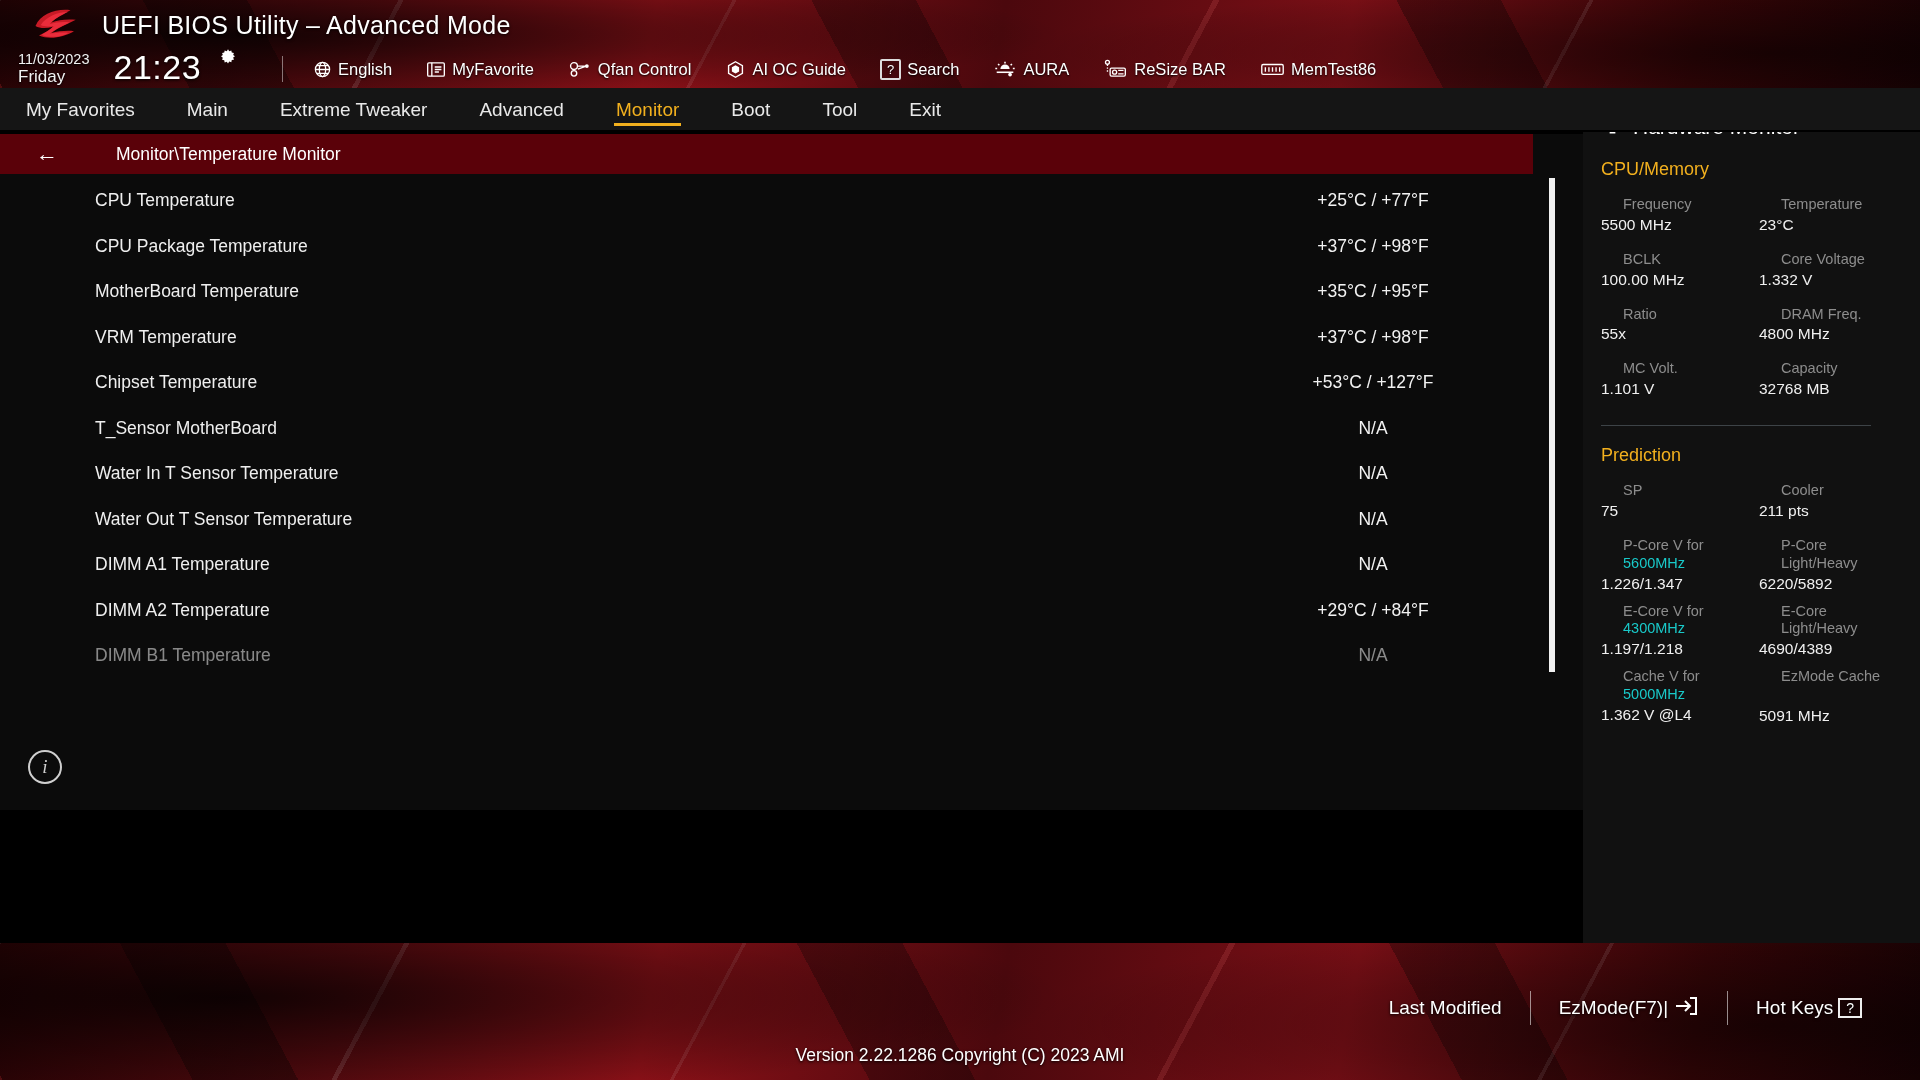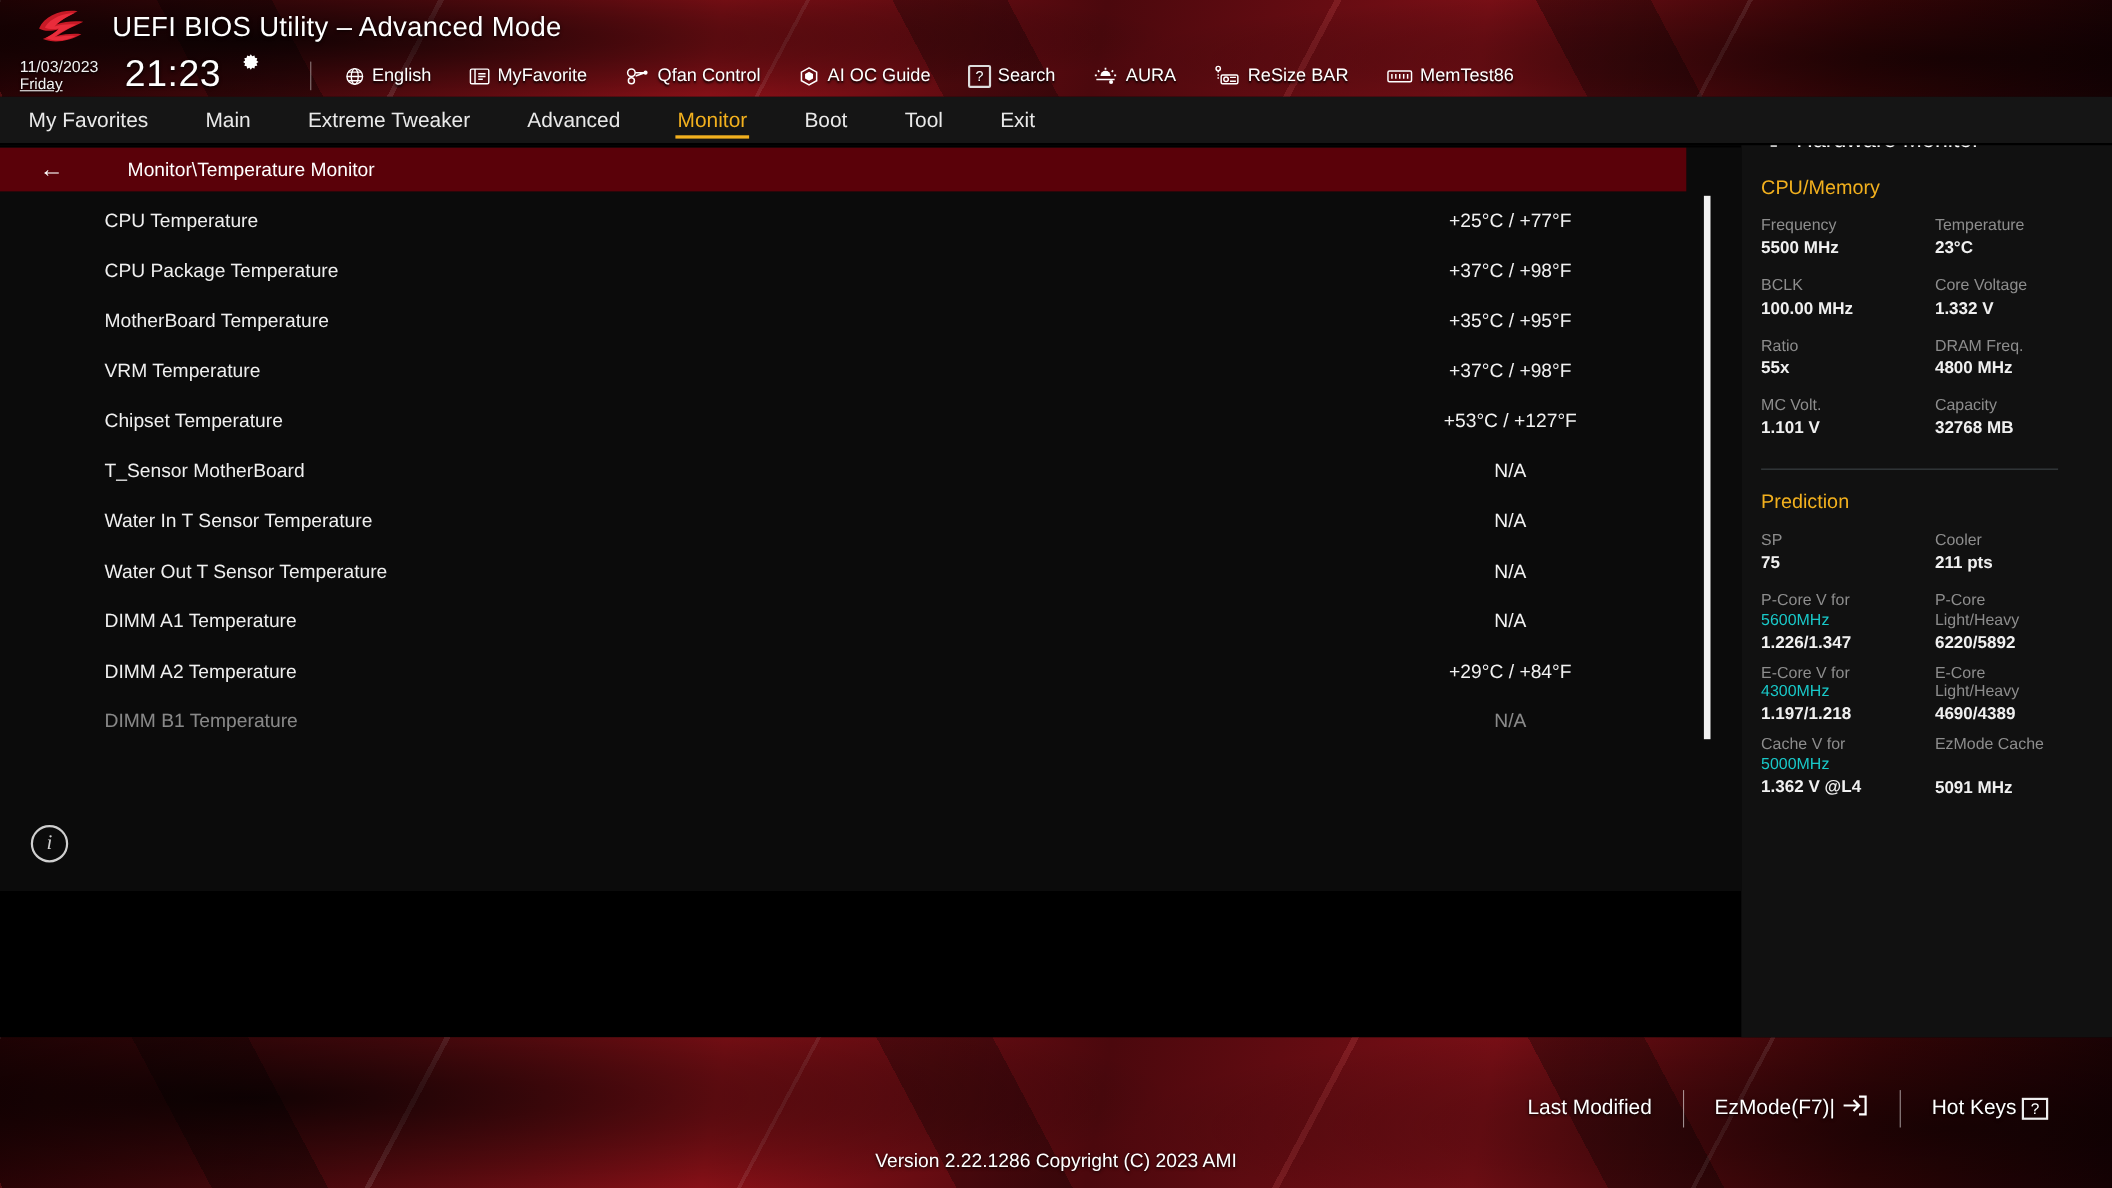--- a/index.html
+++ b/index.html
@@ -42,21 +42,21 @@
   .header { top: 0; height: 88px; }
   .header-inner { position: relative; z-index: 3; }
   .logo-row { display: flex; align-items: center; height: 50px; padding-left: 32px; }
   .rog-logo { width: 56px; height: 34px; margin-right: 14px; flex: none; }
   .app-title { font-size: 25px; letter-spacing: .3px; color: #fff;
                text-shadow: 0 1px 3px rgba(0,0,0,.9); font-weight: 400; }
 
   .info-row { display: flex; align-items: center; height: 38px; padding-left: 18px; gap: 16px; }
   .date-block { display: flex; flex-direction: column; line-height: 1.05; font-size: 14.5px;
                 color: #f2f2f2; text-shadow: 0 1px 2px #000; margin-right: 8px; }
-  .date-block .dow { font-size: 14px; text-decoration: underline; }
+  .date-block .dow { font-size: 17px; }
   .clock { font-size: 34px; font-weight: 400; color: #fff; letter-spacing: .5px;
            text-shadow: 0 1px 3px #000; line-height: 1; position: relative; top: -2px; }
   .gear-btn { margin-left: 1px; margin-right: 14px; position: relative; top: -9px; cursor: pointer; }
   .vdiv { width: 1px; height: 26px; background: rgba(255,255,255,.45); margin: 0 14px; }
   .tool-item { display: flex; align-items: center; gap: 6px; font-size: 16.5px; color: #fff;
                text-shadow: 0 1px 2px #000; margin-right: 18px; cursor: pointer; white-space: nowrap; }
   .tool-item svg, .tool-item .boxq { flex: none; }
   .boxq { border: 2px solid #ddd; border-radius: 2px; font-size: 13px; line-height: 1;
           padding: 2px 5px; display: inline-block; }
 
@@ -95,23 +95,23 @@
                  font-family: "Liberation Serif", serif; cursor: pointer; }
 
   
   .hwmon { position: absolute; top: 105px; left: 1583px; width: 337px; height: 838px;
            background: #111111; z-index: 3; padding: 0 0 0 18px; }
   .hw-title { display: flex; align-items: center; gap: 9px; font-size: 21px; color: #fff;
               padding-top: 9px; }
   .hw-section { color: #f2b01e; font-size: 18px; margin-top: 19px; }
   .hw-grid { display: flex; margin-top: 16px; }
   .hw-col { width: 158px; }
-  .hw-k { font-size: 14.5px; color: #8d8d8d; line-height: 1.22; }
+  .hw-k { font-size: 14.5px; color: #8d8d8d; line-height: 1.22; margin-left: 22px; }
   .hw-k.accent { color: #19c9c9; }
-  .hw-v { font-size: 15.5px; color: #f0f0f0; font-weight: bold; line-height: 1.3; margin-top: 1px; }
+  .hw-v { font-size: 15.5px; color: #f0f0f0; font-weight: normal; line-height: 1.3; margin-top: 1px; }
   .hw-hr { width: 270px; height: 1px; background: #3d4347; margin-top: 26px; }
   .tight { margin-top: 9px; }
 
   
   .footer { bottom: 0; height: 137px; }
   .footer-inner { position: relative; z-index: 3; height: 137px; }
   .foot-actions { position: absolute; right: 30px; top: 48px; display: flex; align-items: center; }
   .foot-item { font-size: 19px; color: #fff; text-shadow: 0 1px 3px #000; display: flex;
                align-items: center; gap: 5px; padding: 0 28px; cursor: pointer; white-space: nowrap; }
   .foot-div { width: 1px; height: 34px; background: rgba(255,255,255,.55); }

